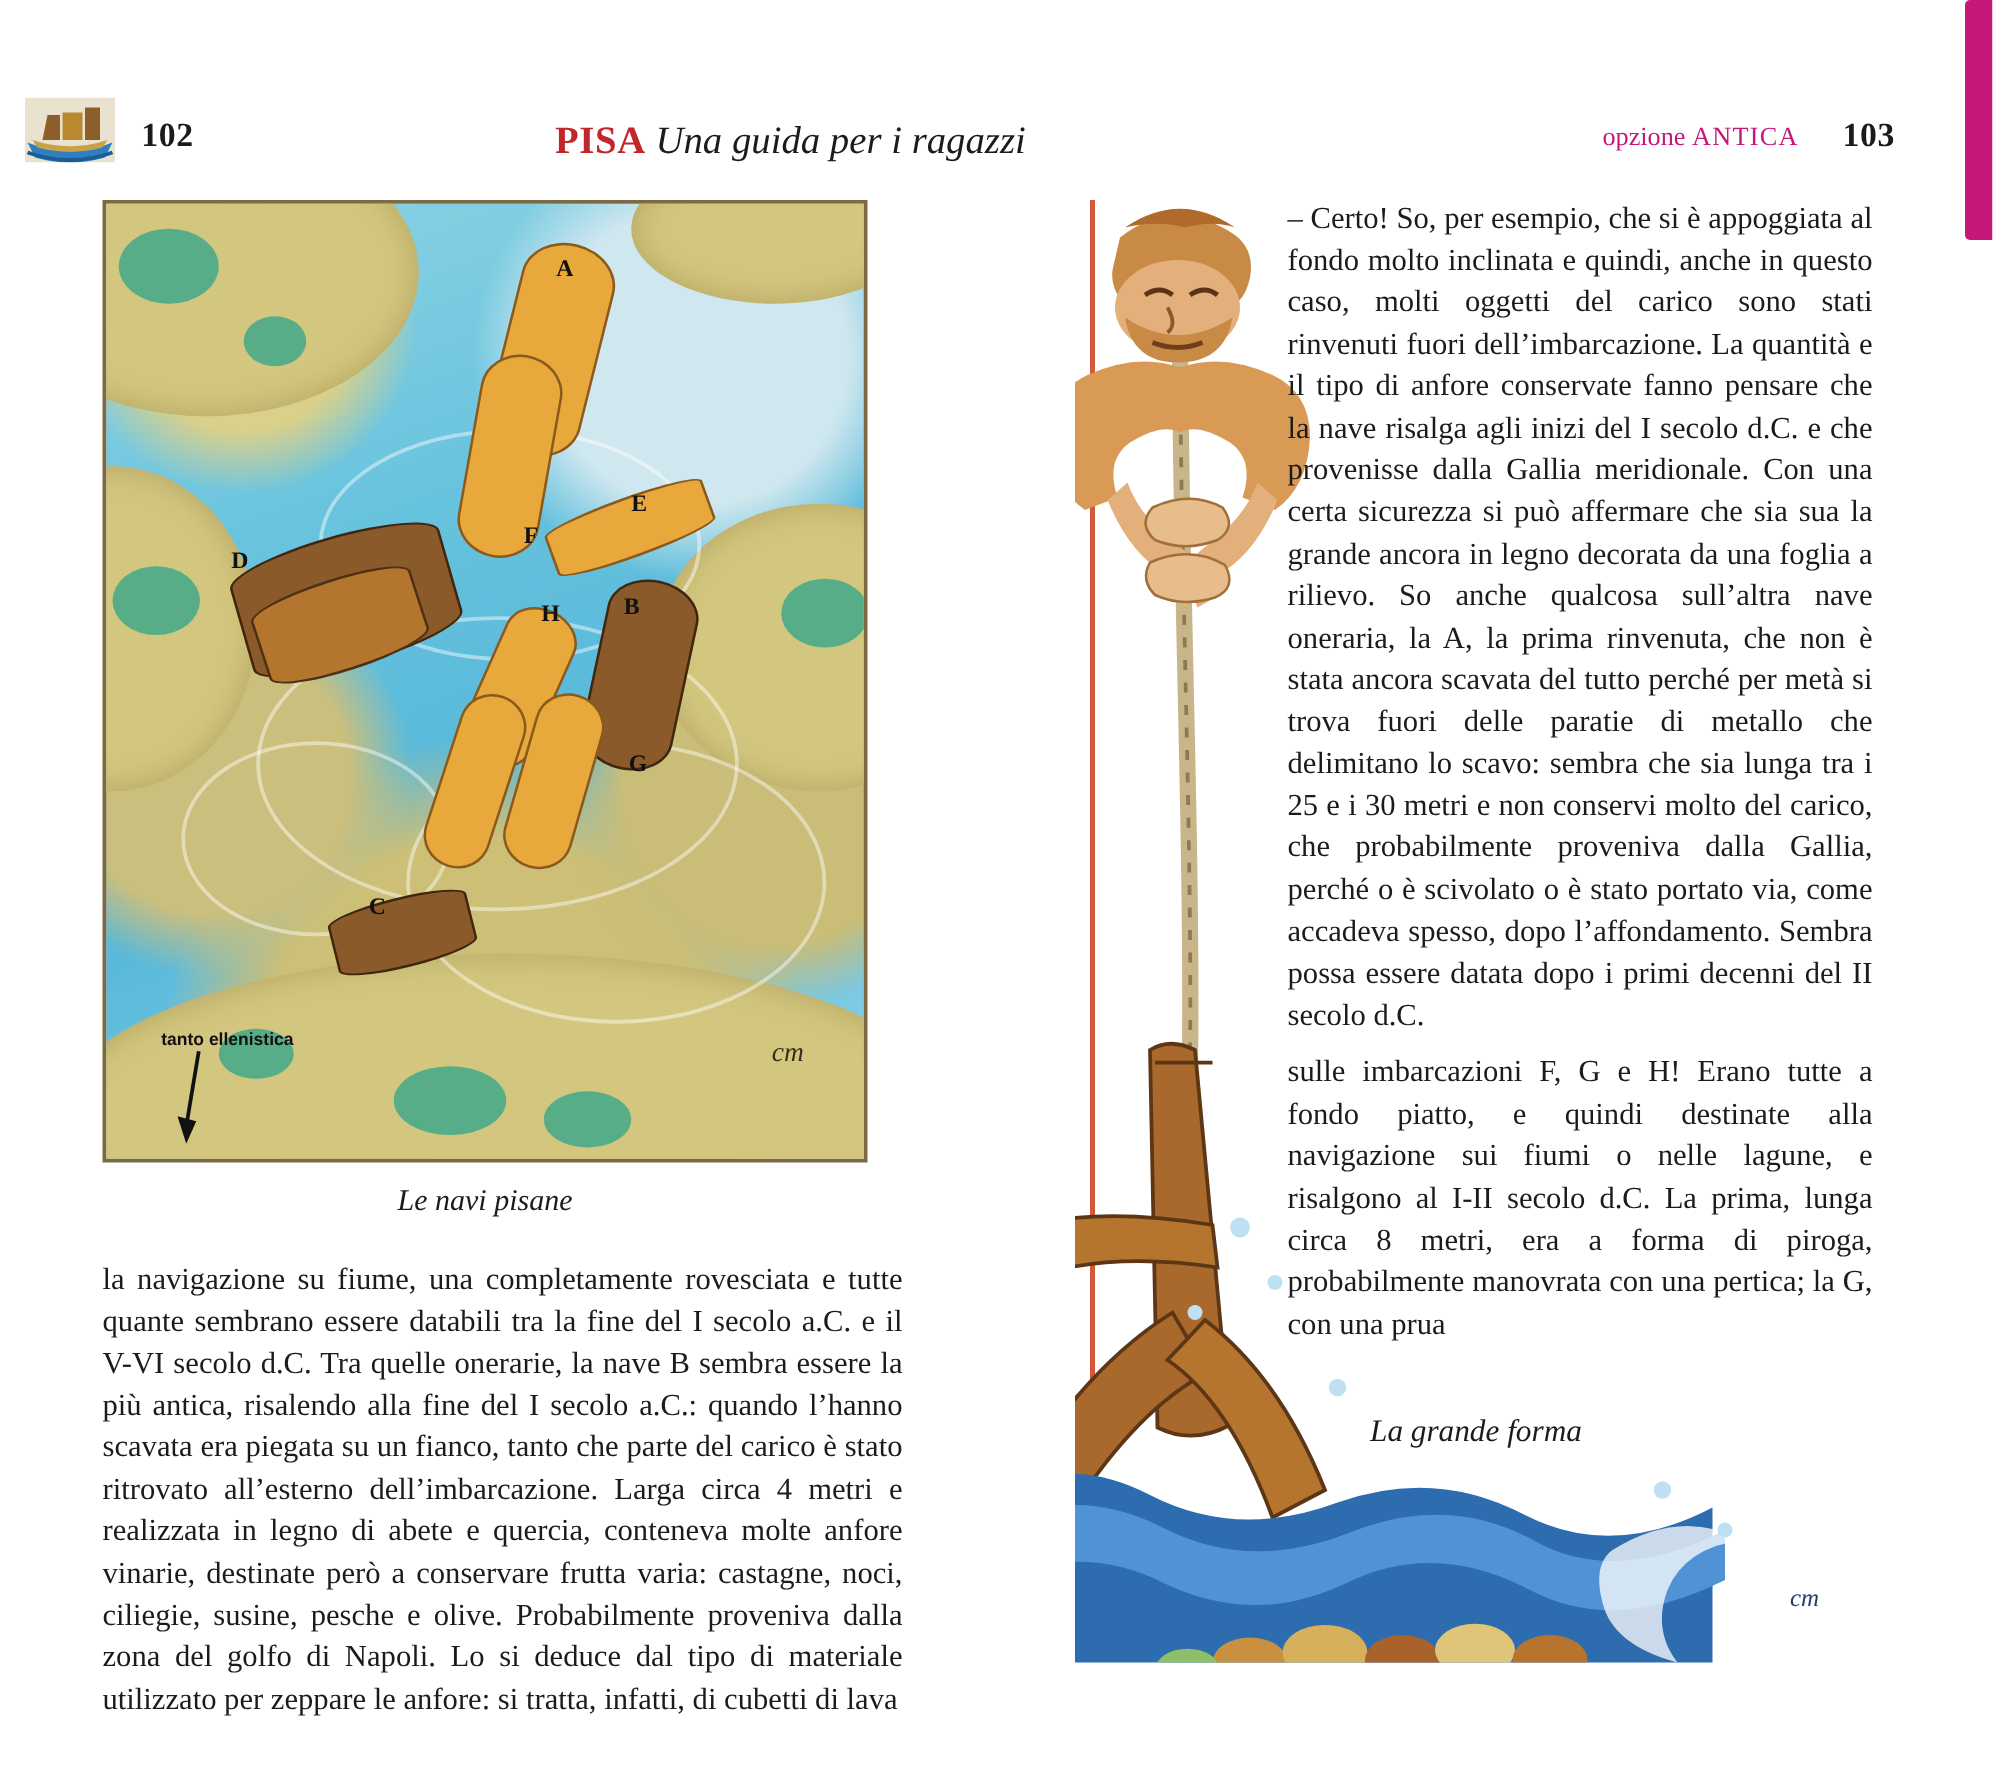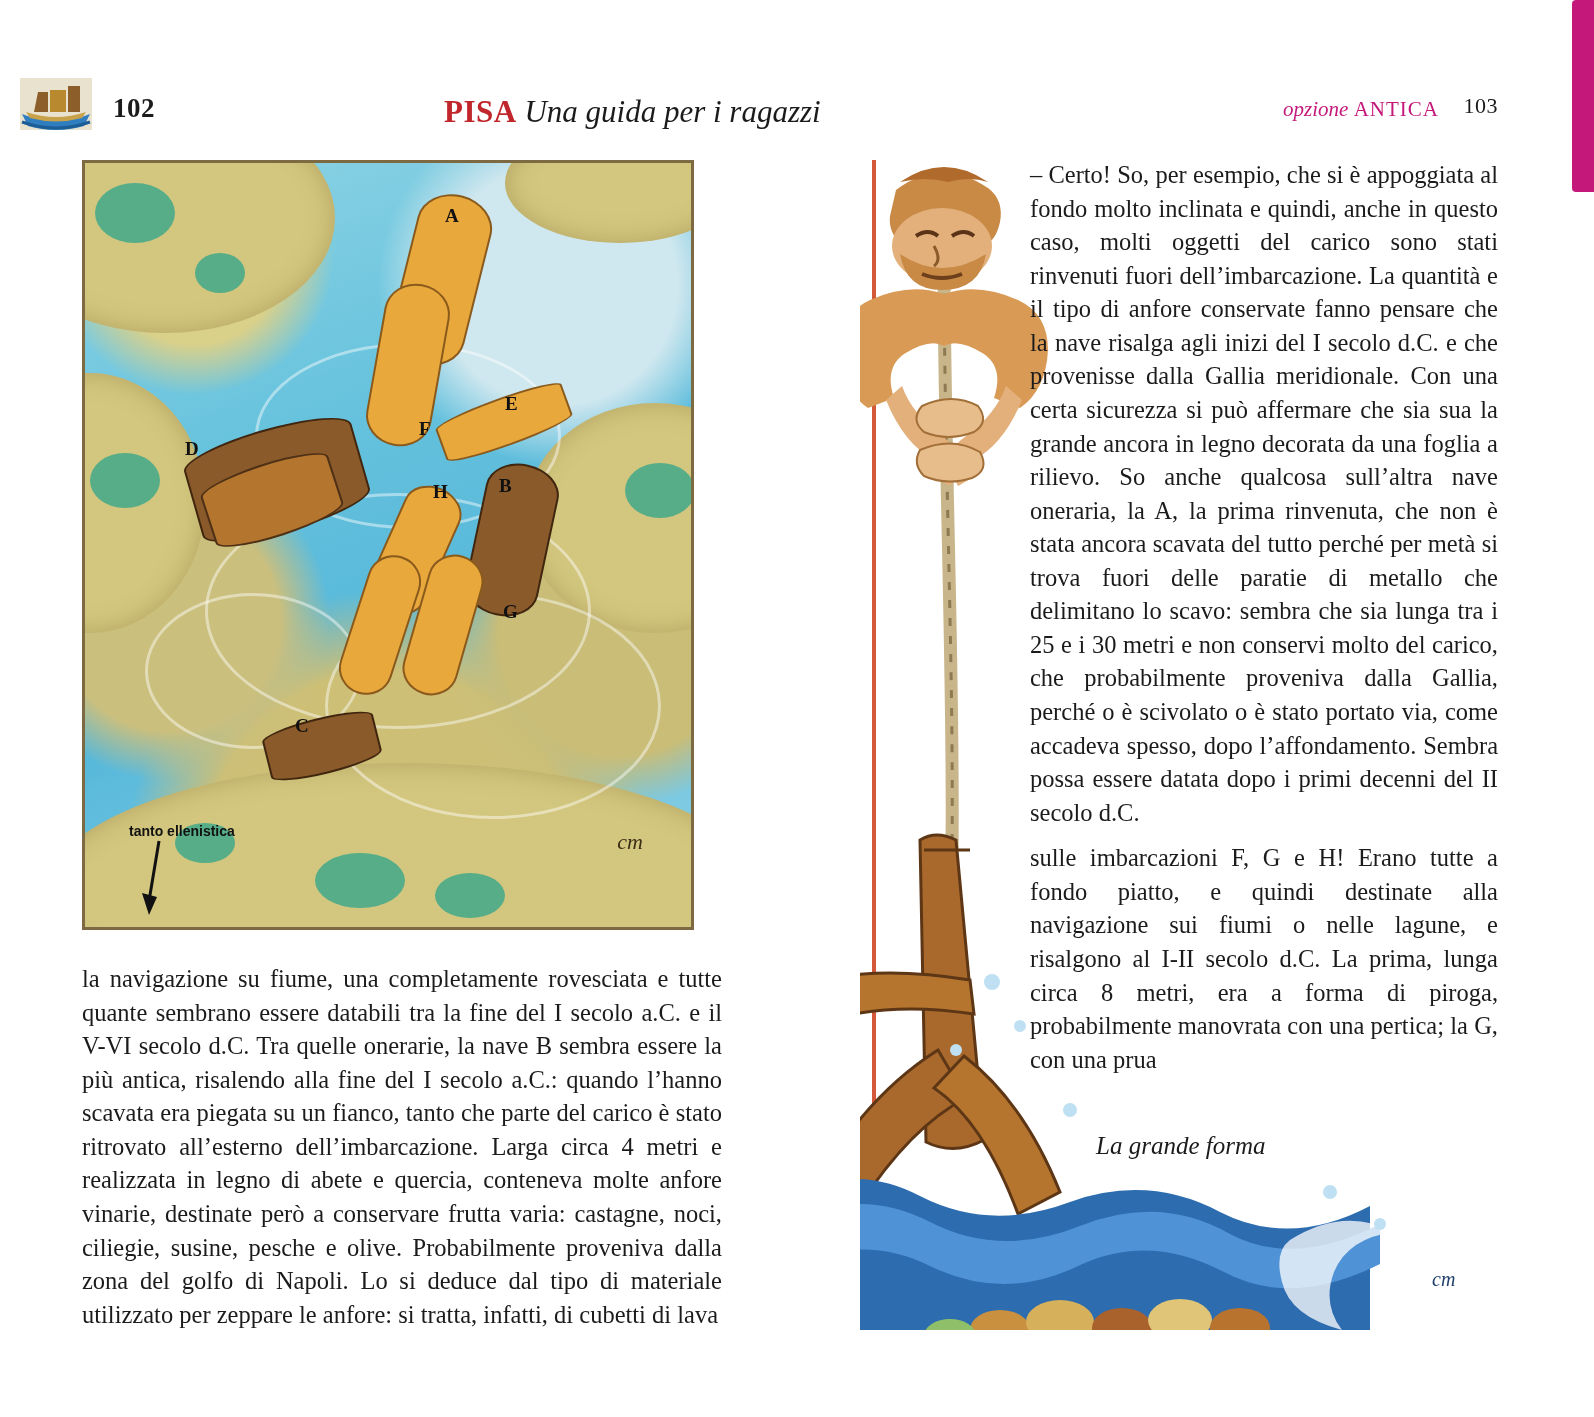--- a/index.html
+++ b/index.html
@@ -66,28 +66,28 @@
     font-style: italic;
     color: #1b1b1b;
   }
   .opzione {
     position: absolute;
     right: 176px;
     top: 97px;
     font-size: 21px;
     color: #c4197a;
   }
-  .opzione .ital { font-style: italic; }
+  .opzione .ital { }
   .opzione .caps { font-style: normal; letter-spacing: 1px; }
   .folio-right {
     position: absolute;
-    right: 117px;
+    right: 99px;
     top: 93px;
-    font-size: 22px;
-    font-weight: normal;
+    font-size: 27px;
+    font-weight: bold;
     letter-spacing: 0.5px;
   }
 
   
   .col-left {
     position: absolute;
     left: 82px;
     top: 160px;
     width: 640px;
   }
@@ -302,20 +302,21 @@
     <div class="label" style="left:210px; top:552px;">C</div>
 
     <div class="plate-note">tanto ellenistica</div>
     <svg class="plate-arrow" viewBox="0 0 40 78">
       <path d="M22 2 L12 62" stroke="#111" stroke-width="3" fill="none"></path>
       <path d="M12 76 L5 54 L20 58 Z" fill="#111"></path>
     </svg>
     <div class="sig">cm</div>
   </div>
 
+  <div class="caption">Le navi pisane</div>
 
   <div class="body-text">la navigazione su fiume, una completamente rovesciata e tutte quante sembrano essere databili tra la fine del I secolo a.C. e il V-VI secolo d.C. Tra quelle onerarie, la nave B sembra essere la più antica, risalendo alla fine del I secolo a.C.: quando l’hanno scavata era piegata su un fianco, tanto che parte del carico è stato ritrovato all’esterno dell’imbarcazione. Larga circa 4 metri e realizzata in legno di abete e quercia, conteneva molte anfore vinarie, destinate però a conservare frutta varia: castagne, noci, ciliegie, susine, pesche e olive. Probabilmente proveniva dalla zona del golfo di Napoli. Lo si deduce dal tipo di materiale utilizzato per zeppare le anfore: si tratta, infatti, di cubetti di lava</div>
 </div>
 
 <svg class="art" viewBox="0 0 700 1180">
 
   <line x1="14" y1="10" x2="14" y2="1070" stroke="#d4593a" stroke-width="4"></line>
 
   <path d="M84 108 C 84 300, 94 520, 92 700" stroke="#c8b58a" stroke-width="13" fill="none"></path>
   <path d="M84 108 C 84 300, 94 520, 92 700" stroke="#8d7a52" stroke-width="3" fill="none" stroke-dasharray="8 10"></path>

